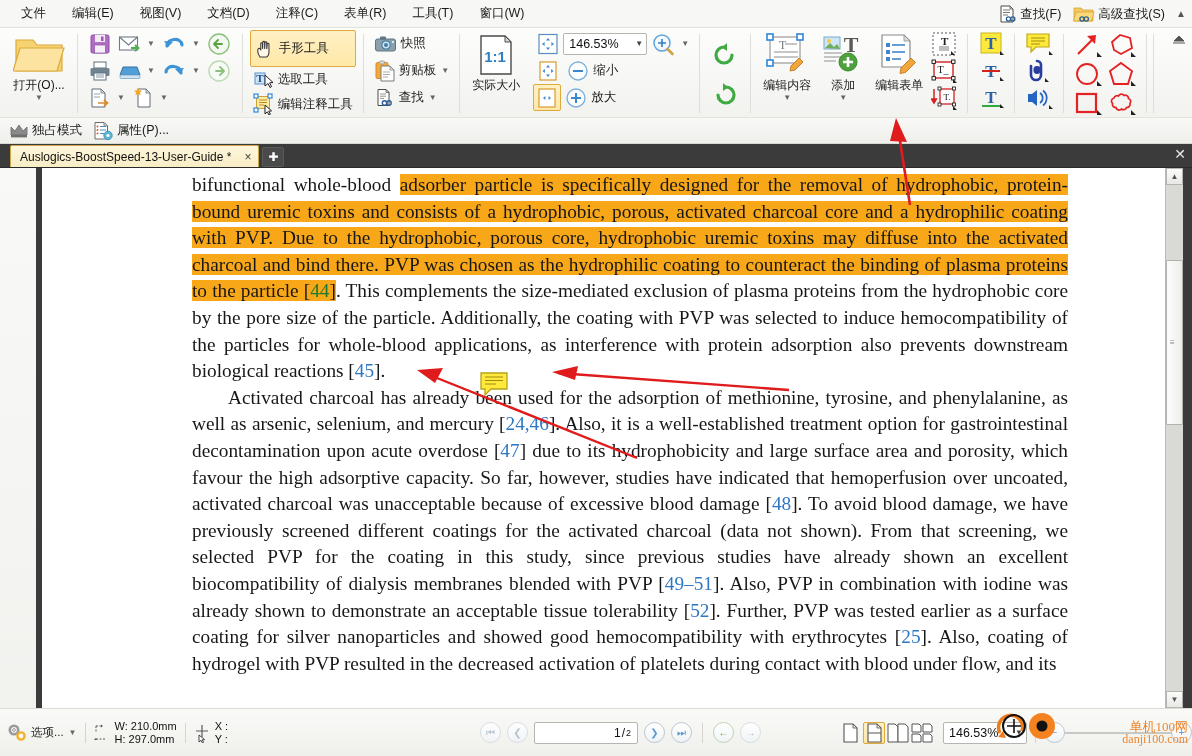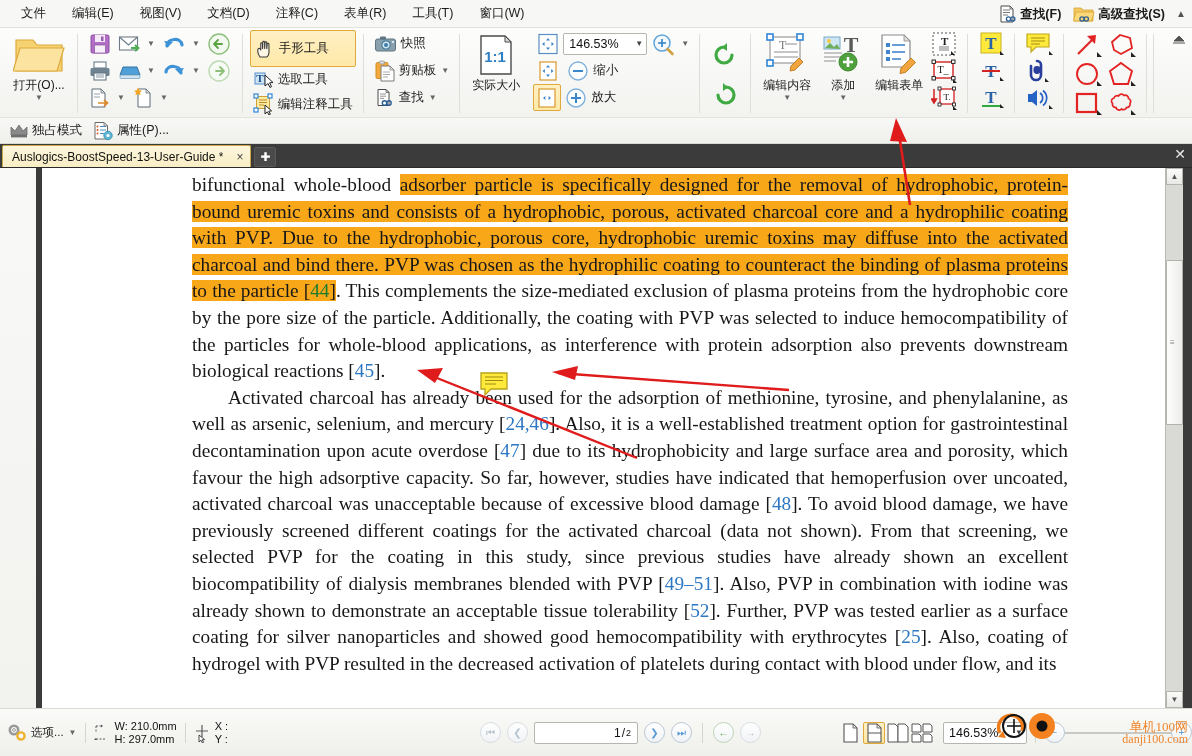--- a/index.html
+++ b/index.html
@@ -36,21 +36,20 @@
     cursor: default;
   }
   .menubar .right {
     position: absolute; right: 4px; top: 0; height: 28px;
     display: flex; align-items: center; gap: 2px;
   }
   .mb-btn {
     display: flex; align-items: center; gap: 3px;
     padding: 2px 5px; font-size: 12.5px; color: #1a1a1a;
     white-space: nowrap;
-    font-weight: bold;
   }
   .collapse-arrow {
     width: 14px; height: 14px; margin-left: 2px;
     color: #555; font-size: 10px; line-height: 14px; text-align:center;
   }
 
   
   .ribbon {
     height: 90px;
     display: flex;
@@ -117,21 +116,21 @@
     border-bottom: 1px solid #2a2a2a;
   }
   .doctab {
     height: 22px;
     display:flex; align-items:center;
     background: linear-gradient(#fdf6dd, #f8edc4);
     border: 1px solid #caa84a;
     border-bottom: none;
     border-radius: 2px 2px 0 0;
     padding: 0 4px 0 9px;
-    margin-left: 2px;
+    margin-left: 10px;
     font-size: 12px; color:#111;
     max-width: 260px;
   }
   .doctab .t { white-space:nowrap; overflow:hidden; text-overflow:ellipsis; }
   .doctab .x { margin-left:10px; color:#444; font-size:12px; padding:0 3px; }
   .newtab {
     width: 22px; height:20px; margin-left:3px;
     display:flex; align-items:center; justify-content:center;
     background:#4a4a4a; border:1px solid #5a5a5a; border-radius:2px;
     color:#fff; font-size:12px;

